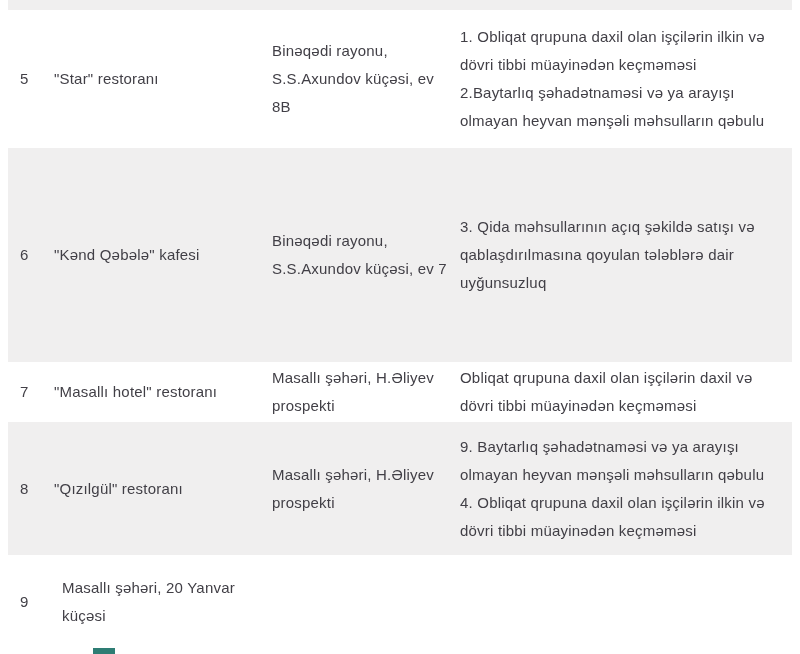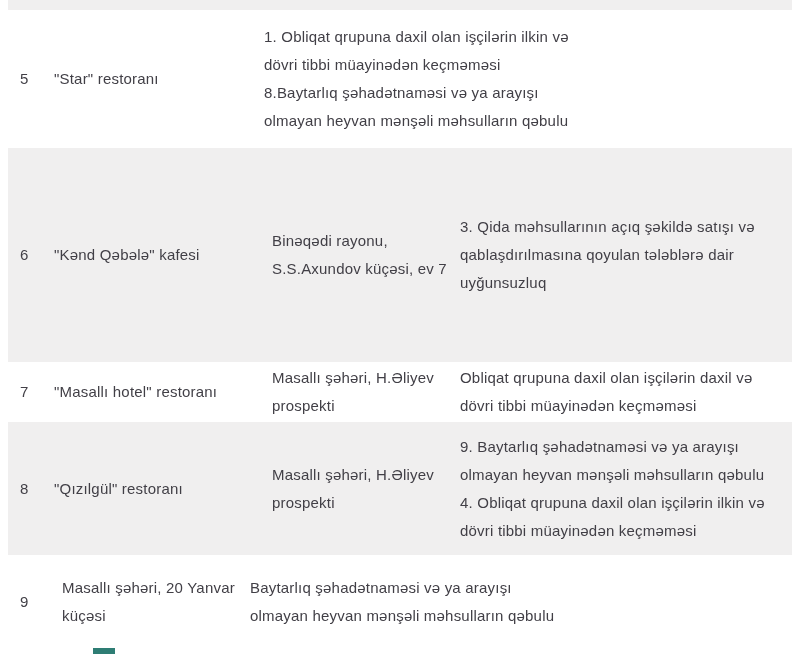--- a/index.html
+++ b/index.html
@@ -75,23 +75,24 @@
 <body>
 
 <div class="viewport">
   <div class="table">
 
     <div class="row alt partial"></div>
 
     <div class="row row-5">
       <div class="cell col-no">5</div>
       <div class="cell col-name">"Star" restoranı</div>
+      <div class="cell col-address">Binəqədi rayonu, S.S.Axundov küçəsi, ev 8B</div>
       <div class="cell col-violations">
           <div>1. Obliqat qrupuna daxil olan işçilərin ilkin və dövri tibbi müayinədən keçməməsi</div>
-          <div>8.Baytarlıq şəhadətnaməsi və ya arayışı olmayan heyvan mənşəli məhsulların qəbulu</div>
+          <div>2.Baytarlıq şəhadətnaməsi və ya arayışı olmayan heyvan mənşəli məhsulların qəbulu</div>
         </div>
     </div>
 
     <div class="row alt row-6">
       <div class="cell col-no">6</div>
       <div class="cell col-name">"Kənd Qəbələ" kafesi</div>
       <div class="cell col-address">Binəqədi rayonu, S.S.Axundov küçəsi, ev 7</div>
       <div class="cell col-violations">
           <div>3. Qida məhsullarının açıq şəkildə satışı və qablaşdırılmasına qoyulan tələblərə dair uyğunsuzluq</div>
         </div>
@@ -112,21 +113,18 @@
       <div class="cell col-address">Masallı şəhəri, H.Əliyev prospekti</div>
       <div class="cell col-violations">
           <div>9. Baytarlıq şəhadətnaməsi və ya arayışı olmayan heyvan mənşəli məhsulların qəbulu</div>
           <div>4. Obliqat qrupuna daxil olan işçilərin ilkin və dövri tibbi müayinədən keçməməsi</div>
         </div>
     </div>
 
     <div class="row row-9">
       <div class="cell col-no">9</div>
       <div class="cell col-address">Masallı şəhəri, 20 Yanvar küçəsi</div>
-      <div class="cell col-violations">
-          <div>Baytarlıq şəhadətnaməsi və ya arayışı olmayan heyvan mənşəli məhsulların qəbulu</div>
-        </div>
     </div>
 
   </div>
 
   <div class="footer-accent"></div>
 </div>
 
 </body></html>

